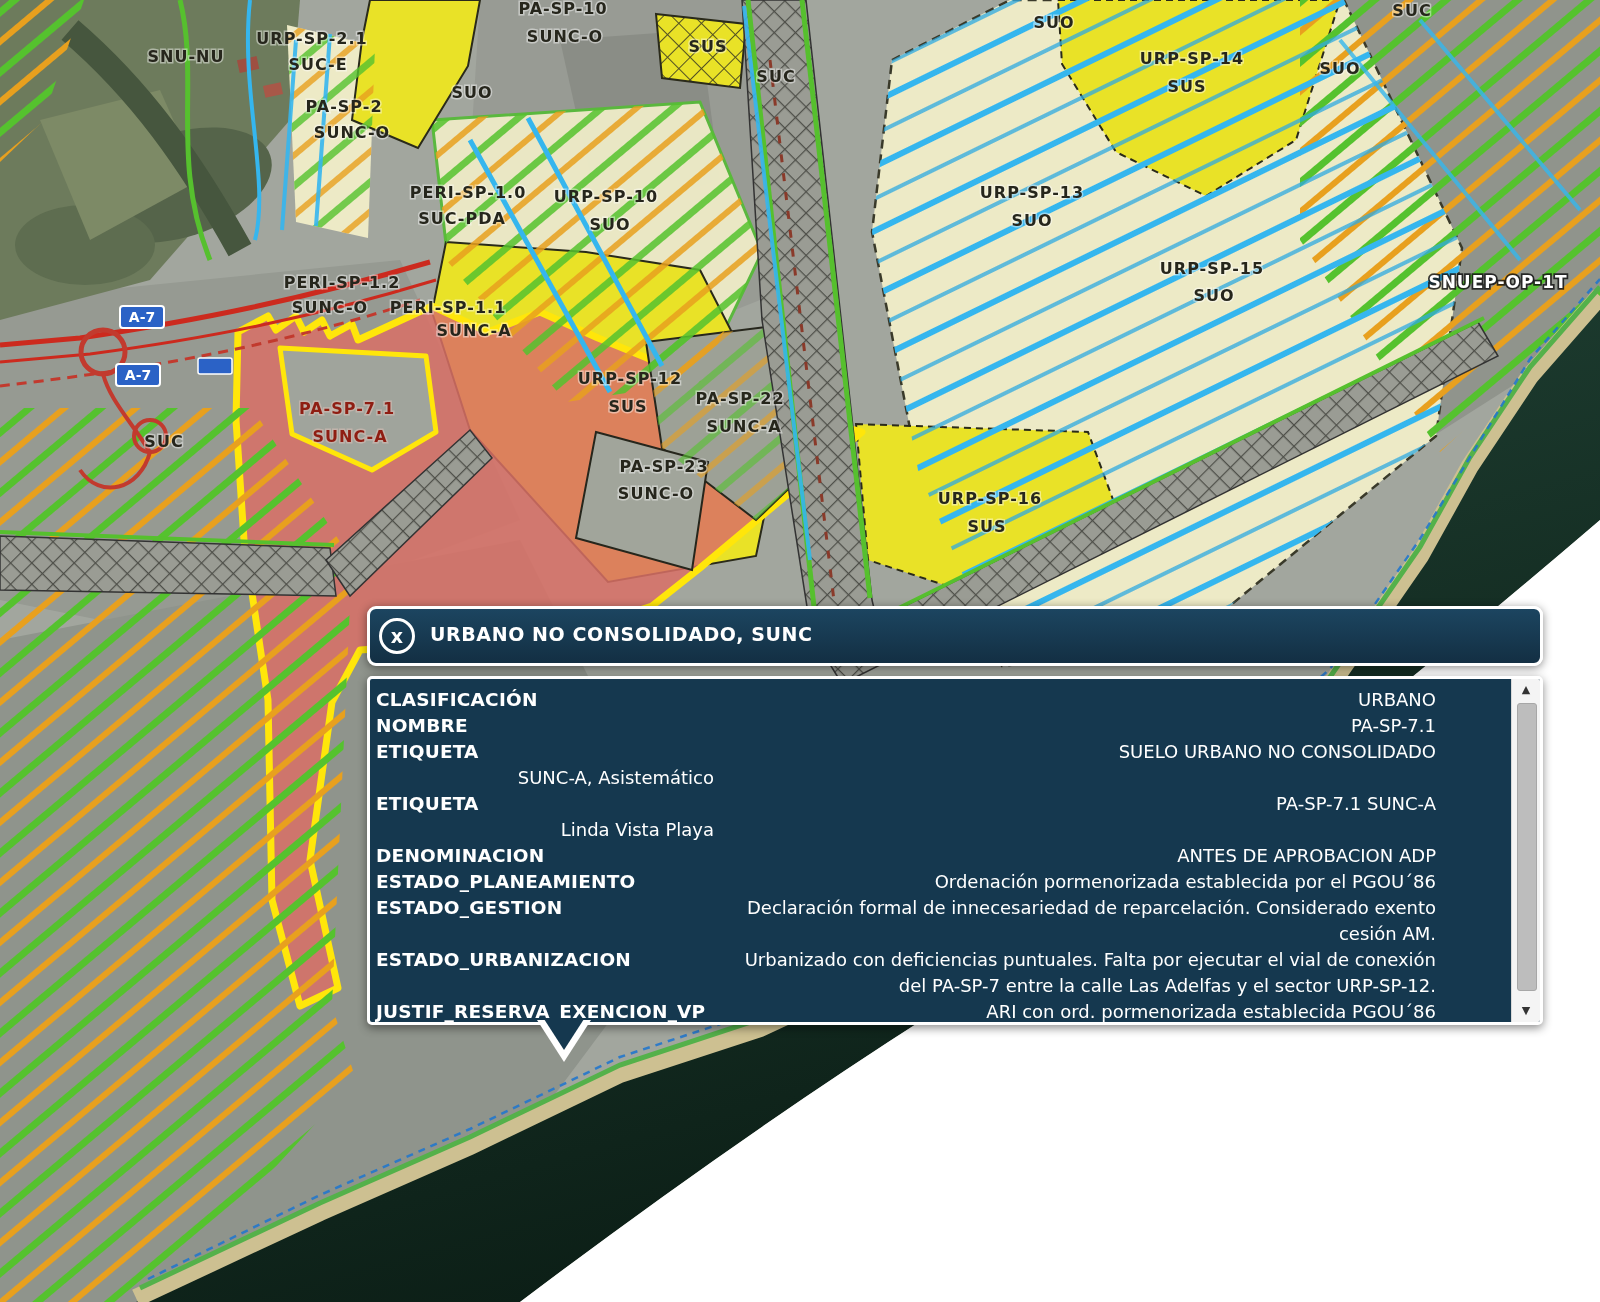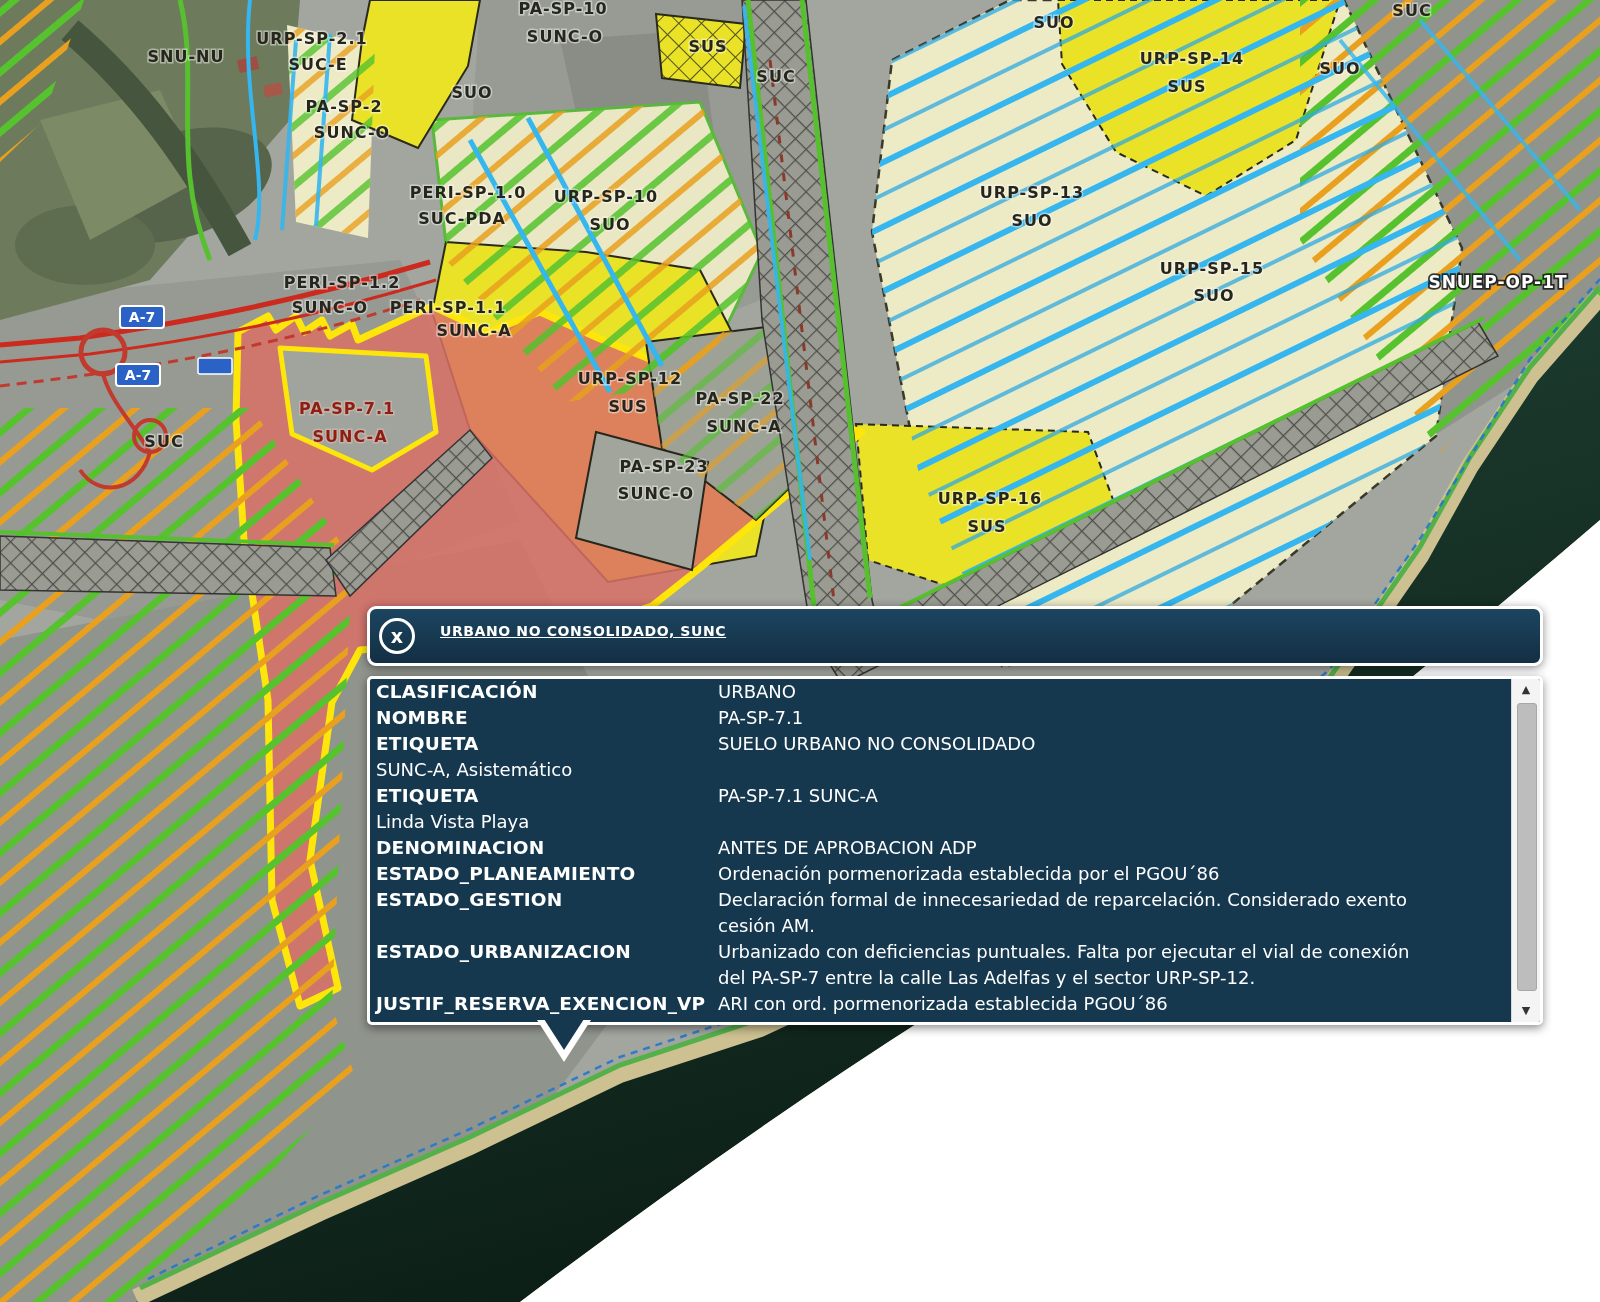--- a/index.html
+++ b/index.html
@@ -18,29 +18,29 @@
 
   
   #popup{position:absolute;left:367px;top:606px;width:1176px;height:460px;z-index:10;}
   #popup-header{position:absolute;left:0;top:0;width:1170px;height:54px;
         background:linear-gradient(#1c4560,#132f43);
         border:3px solid #ffffff;border-radius:9px;
         box-shadow:0 2px 10px rgba(0,0,0,.45);}
   #popup-close{position:absolute;left:9px;top:9px;width:30px;height:30px;border:3px solid #fff;
         border-radius:50%;color:#fff;font-weight:bold;font-size:19px;line-height:30px;
         text-align:center;cursor:pointer;font-family:"DejaVu Sans",sans-serif;}
-  #popup-title{position:absolute;left:70px;top:14px;color:#ffffff;font-weight:bold;
-        font-size:14px;letter-spacing:.6px;white-space:nowrap;text-decoration:underline;}
+  #popup-title{position:absolute;left:60px;top:14px;color:#ffffff;font-weight:bold;
+        font-size:19px;letter-spacing:.6px;white-space:nowrap;}
   #popup-body{position:absolute;left:0;top:70px;width:1170px;height:343px;
         background:#15384f;border:3px solid #ffffff;border-radius:5px;
         overflow:hidden;box-shadow:0 3px 10px rgba(0,0,0,.45);}
-  #rows{position:absolute;left:6px;top:0;right:40px;}
+  #rows{position:absolute;left:6px;top:8px;right:40px;}
   .row{display:grid;grid-template-columns:338px 1fr;column-gap:4px;}
   .lbl{color:#ffffff;font-weight:bold;font-size:18.5px;line-height:26px;letter-spacing:.2px;}
-  .val{color:#ffffff;font-size:18px;line-height:26px;max-width:718px;}
+  .val{color:#ffffff;font-size:18px;line-height:26px;max-width:718px;text-align:right;}
   
   #scrollbar{position:absolute;right:0;top:0;bottom:0;width:28px;background:#f4f4f4;
         border-left:1px solid #d8d8d8;}
   .sarrow{position:absolute;left:0;width:28px;height:18px;color:#333;font-size:11px;
         line-height:18px;text-align:center;cursor:pointer;}
   #sarrow-up{top:2px;}
   #sarrow-down{bottom:2px;}
   #sthumb{position:absolute;left:5px;top:24px;width:18px;height:286px;background:#bdbdbd;
         border:1px solid #a7a7a7;border-radius:3px;cursor:pointer;}
   

